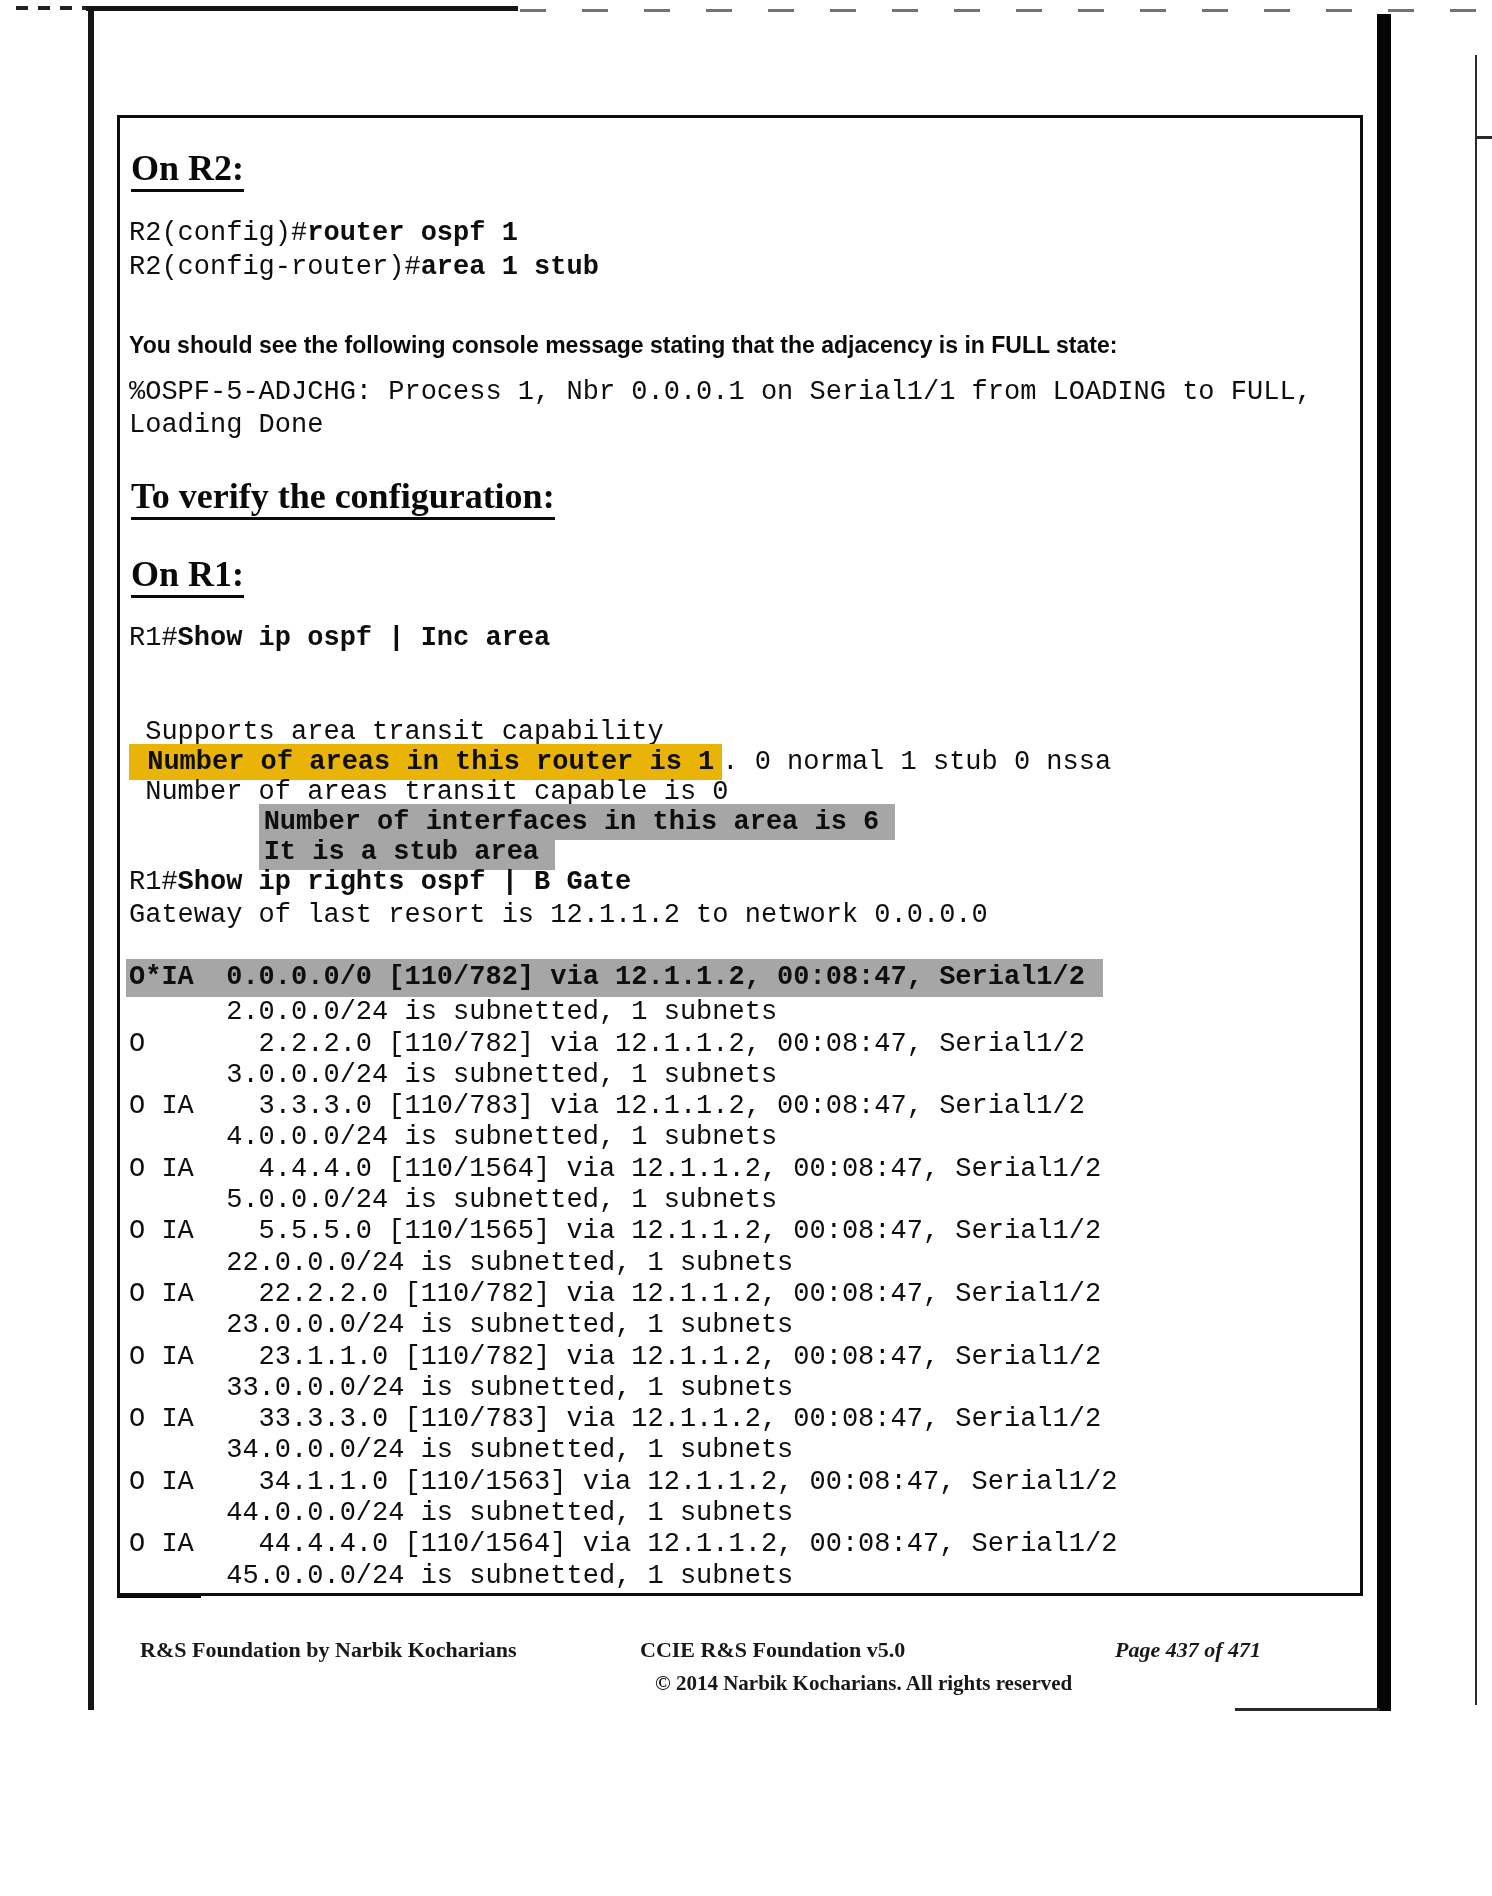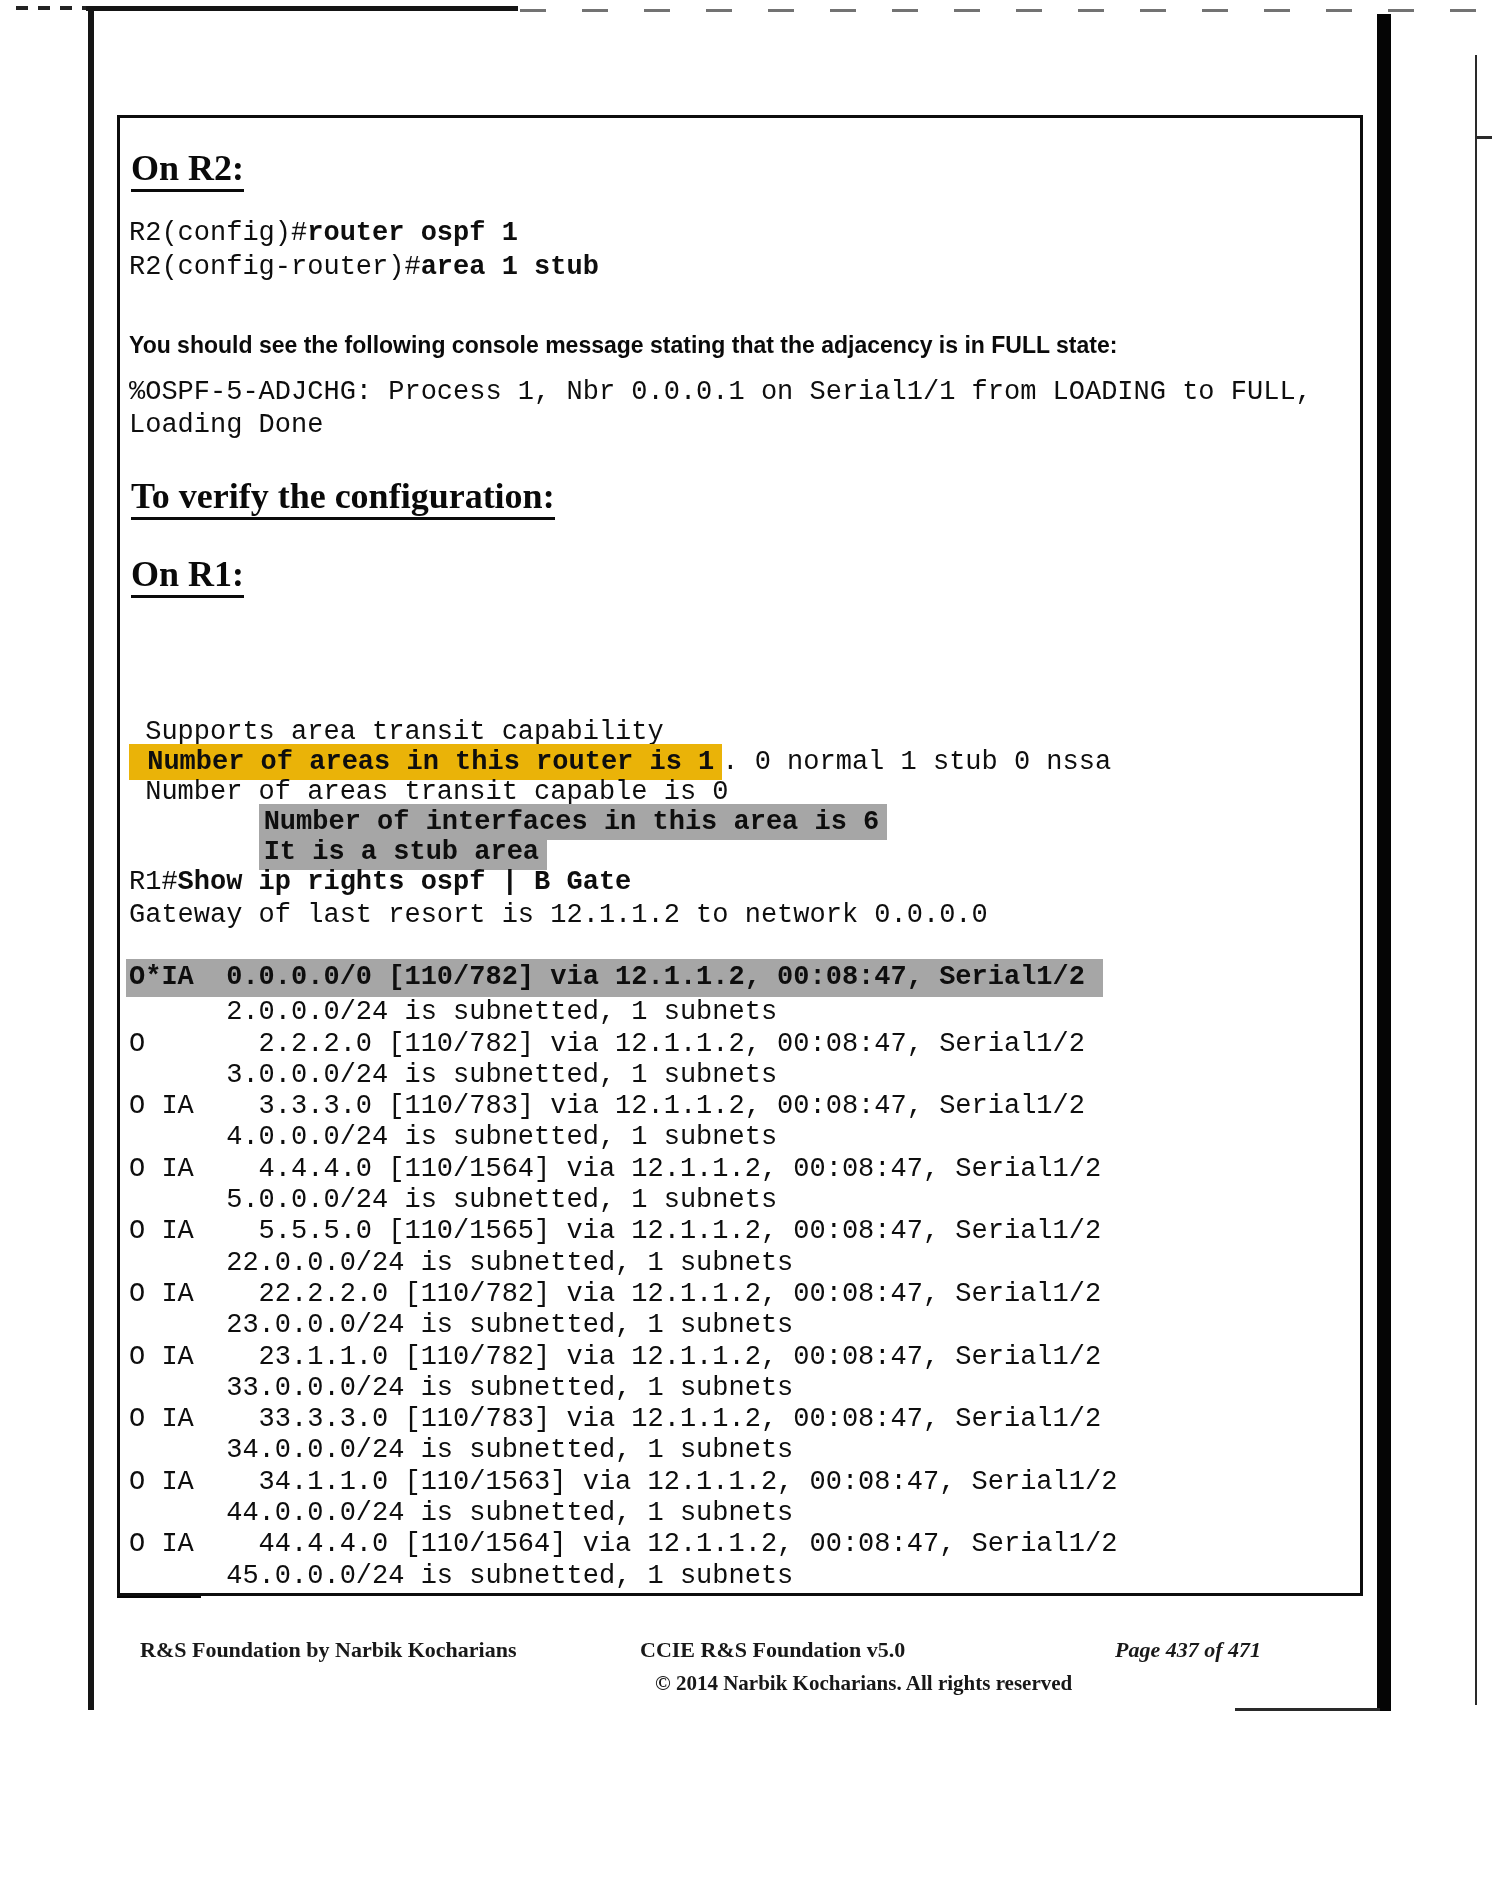--- a/index.html
+++ b/index.html
@@ -36,21 +36,21 @@
   .note { position:absolute; font-family:"Liberation Sans", sans-serif; font-weight:bold;
           font-size:23px; color:#0a0a0a; white-space:pre; }
 
   .routes { position:absolute; }
   .rline { font-family:"Liberation Mono", monospace; font-size:27px; line-height:31.3px;
            white-space:pre; color:#0e0e0e; }
 
   b { font-weight:bold; }
 
   .hl-light { background:#eab308; font-weight:bold; padding:3px 8px 3px 2px; }
-  .hl-dark  { background:#a6a6a6; font-weight:bold; padding:3px 8px 3px 5px; }
+  .hl-dark  { background:#a6a6a6; font-weight:bold; padding:3px 16px 3px 5px; }
   .hl-route { background:#a6a6a6; font-weight:bold; display:inline-block;
               padding:3px 18px 4px 3px; margin-left:-3px; }
 
   
   .footer-item { position:absolute; font-family:"Liberation Serif", serif; font-weight:bold;
                  font-size:22px; color:#181818; white-space:pre; }
   .footer-page { font-style:italic; }
 </style>
 </head>
 <body>
@@ -84,20 +84,23 @@
   </div>
 
   <div class="heading" style="left:11px; top:358px;">
     <span>To verify the configuration:</span>
   </div>
 
   <div class="heading" style="left:11px; top:436px;">
     <span>On R1:</span>
   </div>
 
+  <div class="mblock" style="left:9px; top:503px;">
+    <div class="mline"><span>R1#</span><b>Show ip ospf | Inc area</b></div>
+  </div>
 
   <div class="mblock ospfout" style="left:9px; top:599px;">
     <div class="mline"> Supports area transit capability</div>
     <div class="mline"><span class="hl-light"> Number of areas in this router is 1</span><span>. 0 normal 1 stub 0 nssa</span></div>
     <div class="mline"> Number of areas transit capable is 0</div>
     <div class="mline"><span>        </span><span class="hl-dark">Number of interfaces in this area is 6</span></div>
     <div class="mline"><span>        </span><span class="hl-dark">It is a stub area</span></div>
   </div>
 
   <div class="mblock console" style="left:9px; top:748px;">

